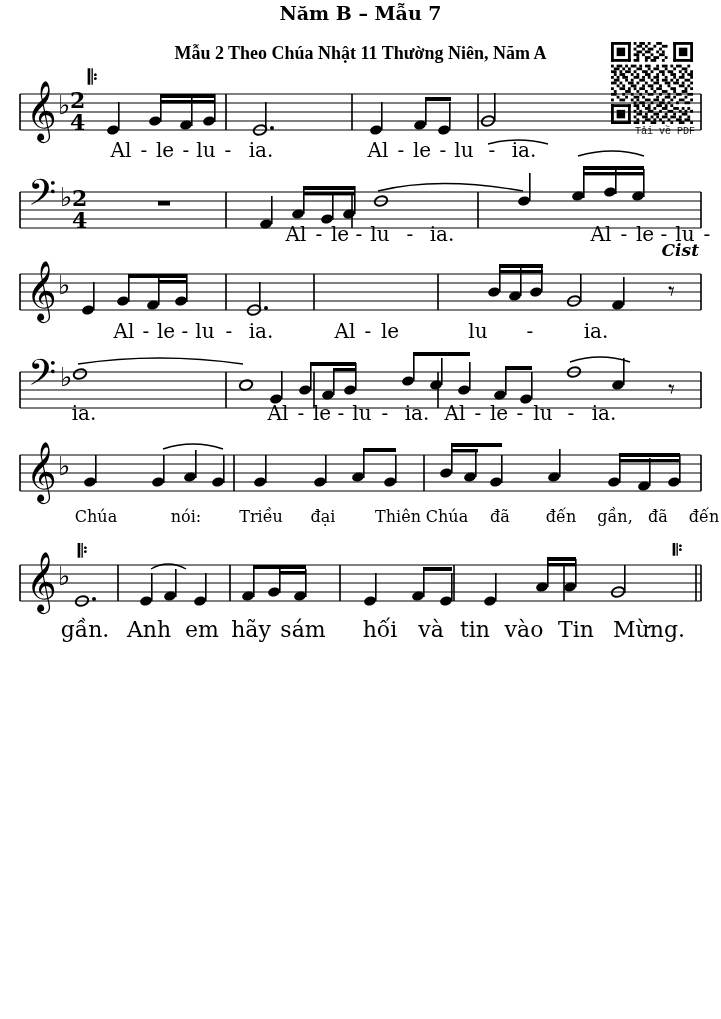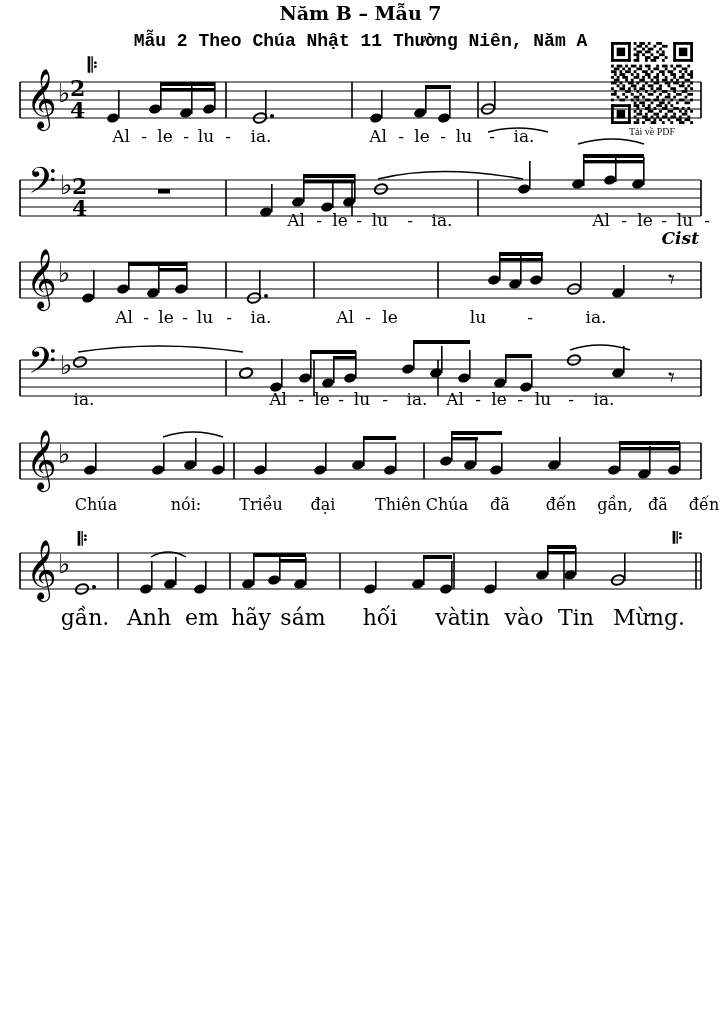--- a/index.html
+++ b/index.html
@@ -33,24 +33,25 @@
   }
   .subtitle {
     text-align: center;
     font-family: "DejaVu Serif", serif;
     font-weight: bold;
     font-size: 19px;
     line-height: 1.45;
   }
   .sub-small {
     text-align: center;
-    font-family: Liberation Mono, monospace;
+    font-family: Liberation Serif, serif;
     font-weight: bold;
     font-size: 18px;
     line-height: 1.45;
+    margin-top: 12px;
   }
   .author {
     text-align: right;
     font-family: "DejaVu Serif", serif;
     font-size: 19px;
     padding-right: 32px;
     margin-top: 28px;
   }
 
   
@@ -61,38 +62,39 @@
     width: 86px;
     text-align: center;
   }
   .qr-code {
     width: 82px;
     height: 82px;
     display: block;
     margin: 0 auto;
   }
   .qr-caption {
-    font-family: Liberation Serif, serif;
+    font-family: Liberation Mono, monospace;
     font-size: 10px;
     margin-top: 2px;
     color: #111;
+    text-align: right;
   }
 
   
   .system {
     position: relative;
     margin: 0 18px;
   }
   .staff-svg { display: block; }
 
   .lyric-row {
     position: relative;
     height: 24px;
     font-family: "DejaVu Serif", serif;
-    font-size: 17px;
+    font-size: 20px;
     white-space: nowrap;
   }
   .lyric-row span {
     position: absolute;
     top: 0;
     transform: translateX(-50%);
   }
 
   
   .footer {
@@ -758,21 +760,21 @@
       </g>
     </svg>
 
     <div class="lyric-row" style="margin-top:-6px; height:24px; font-size:22px;">
       <span style="left:67px">gần.</span>
       <span style="left:131px">Anh</span>
       <span style="left:184px">em</span>
       <span style="left:233px">hãy</span>
       <span style="left:285px">sám</span>
       <span style="left:362px">hối</span>
-      <span style="left:430px">và</span>
+      <span style="left:413px">và</span>
       <span style="left:457px">tin</span>
       <span style="left:506px">vào</span>
       <span style="left:558px">Tin</span>
       <span style="left:631px">Mừng.</span>
     </div>
   </div>
 
 
 </div>
 

